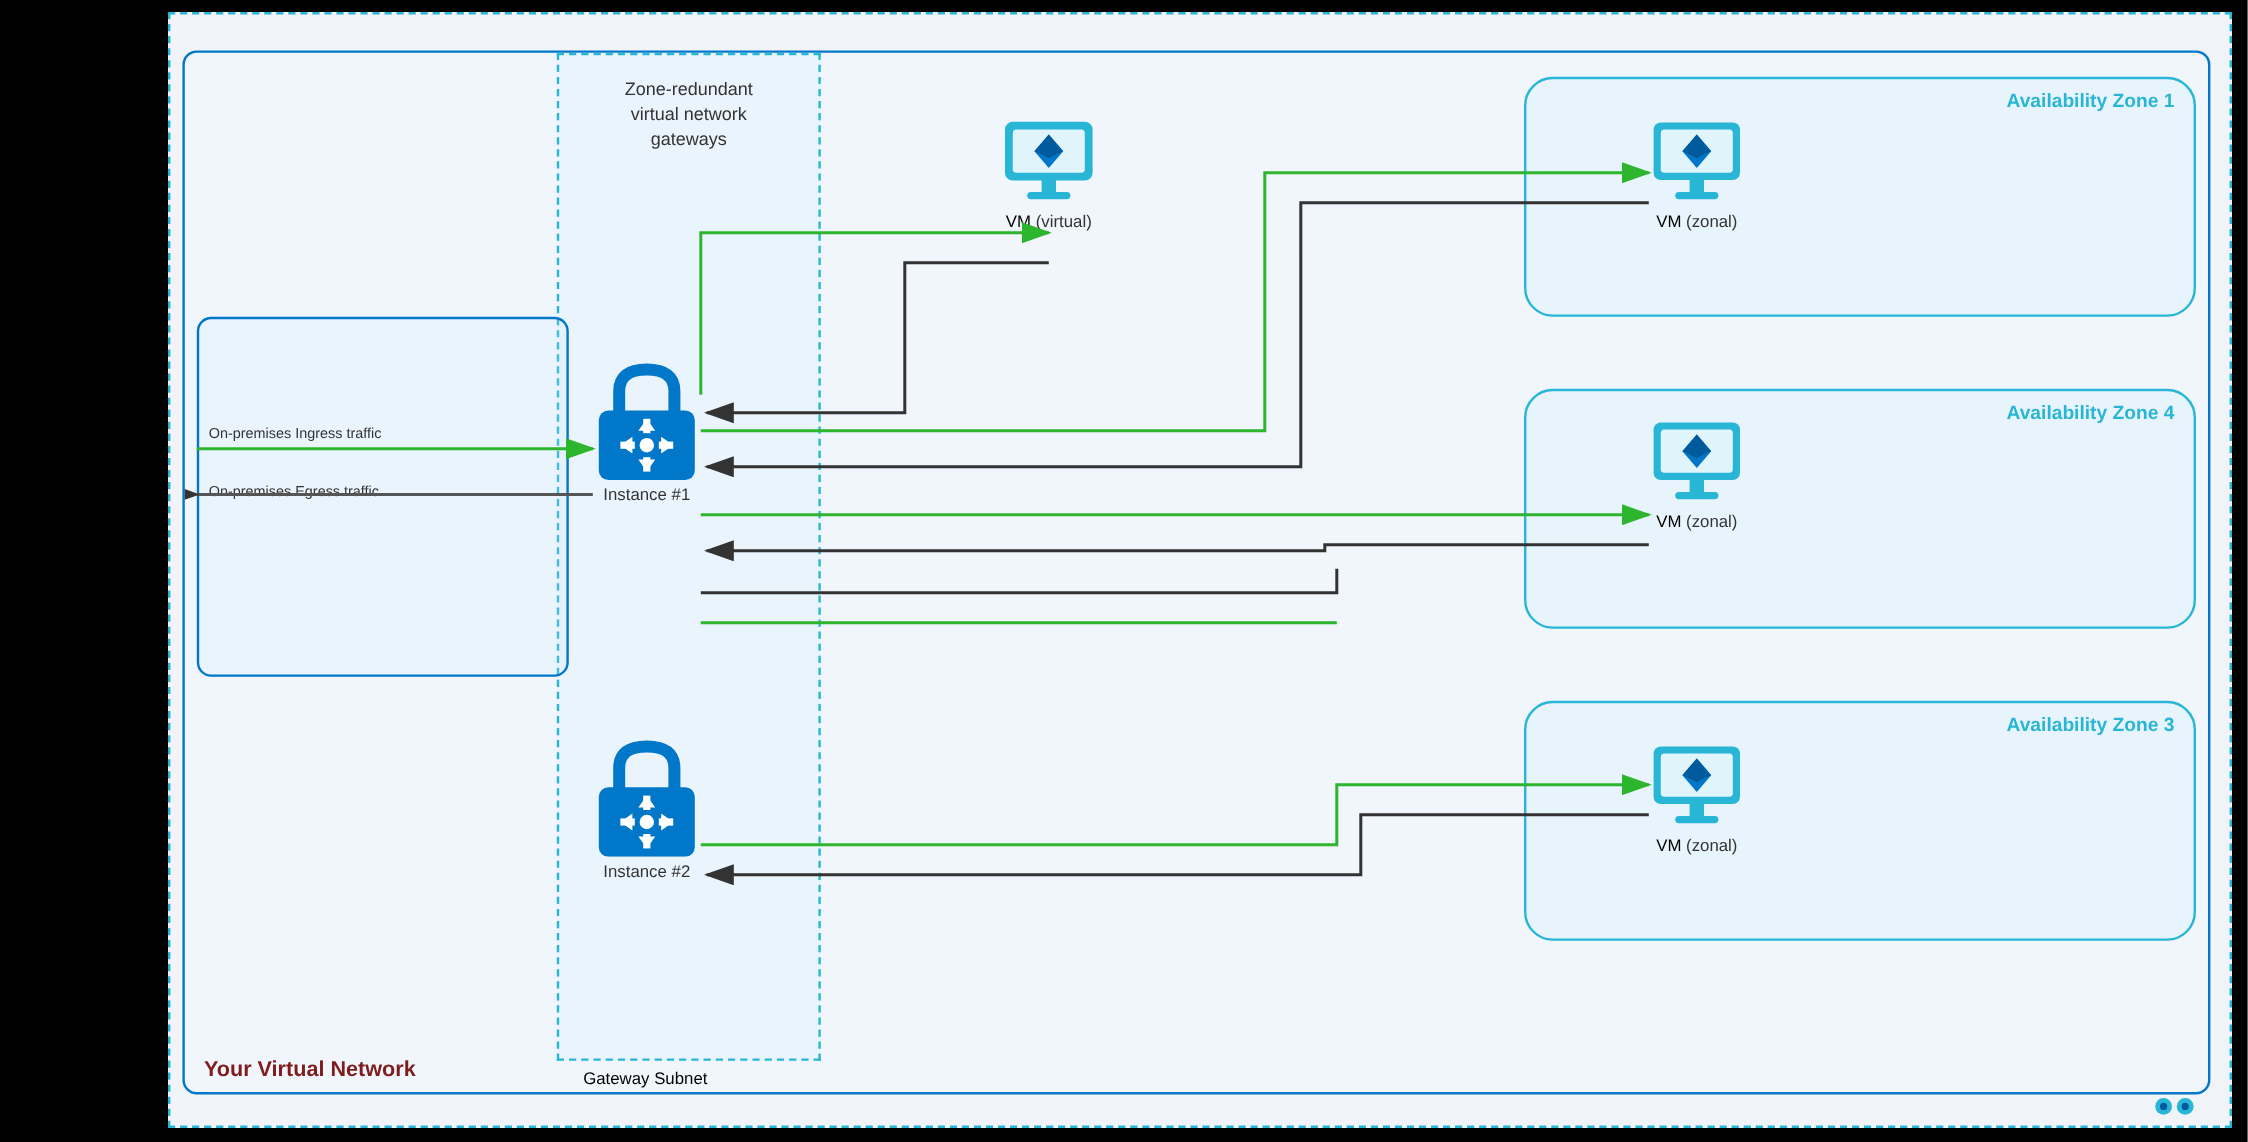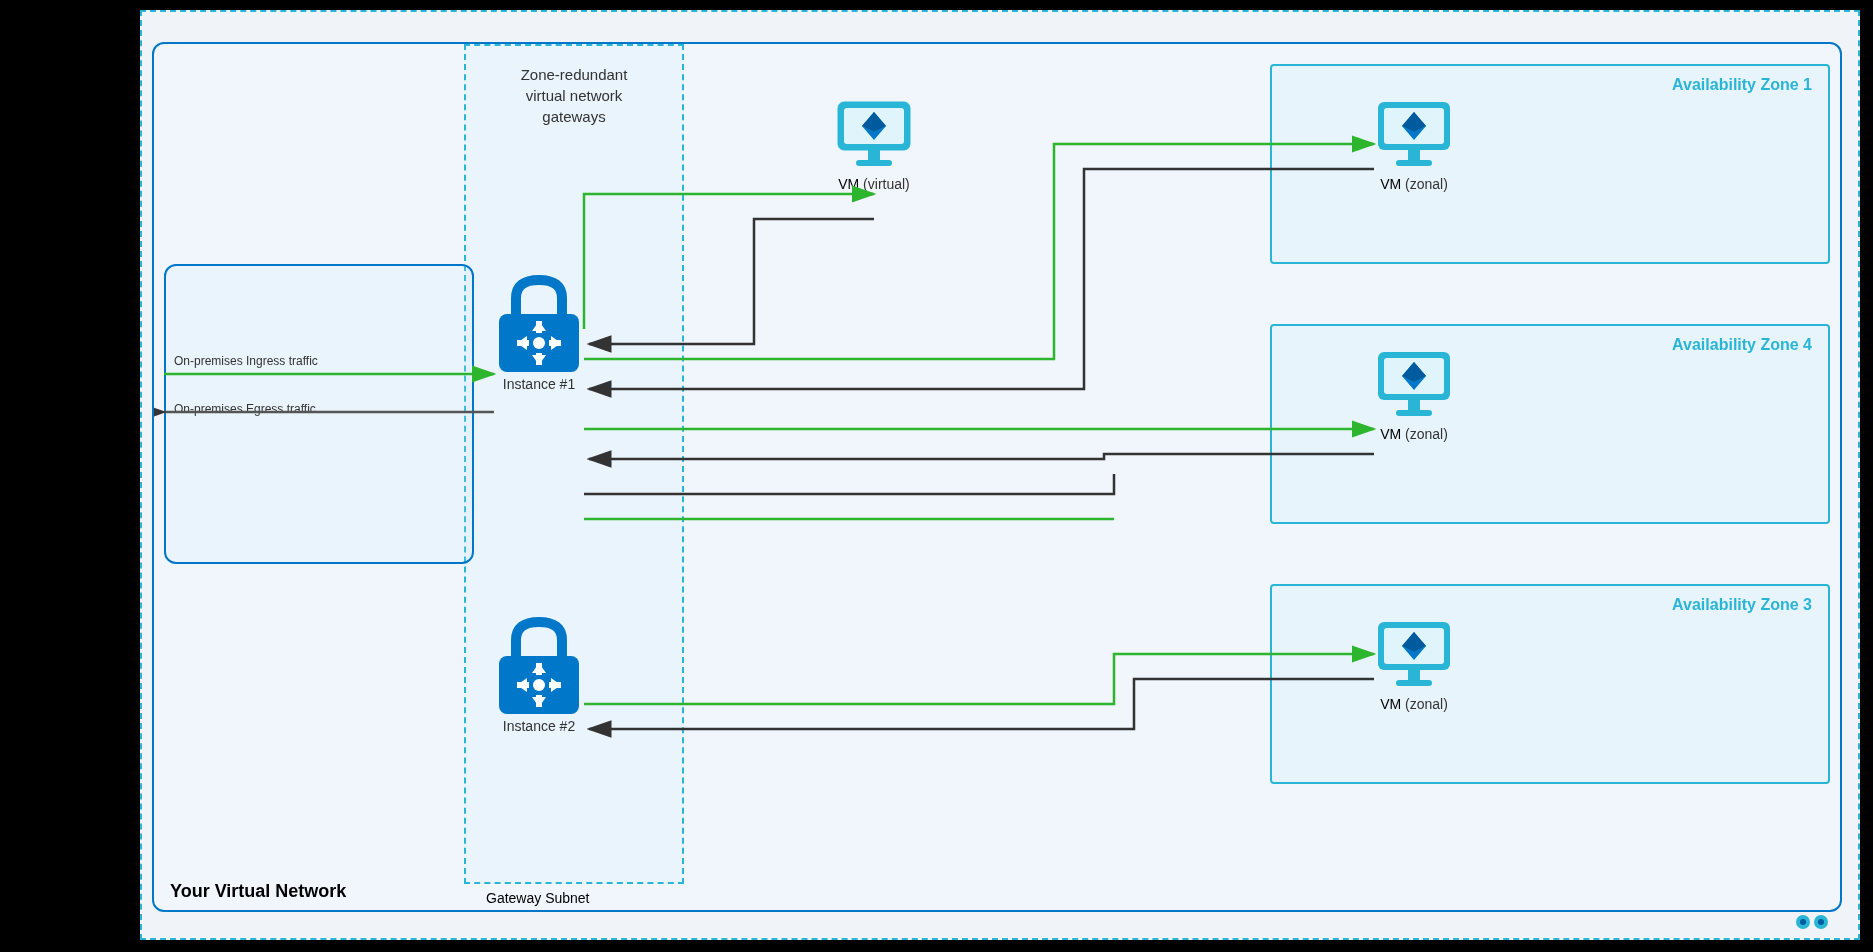--- a/index.html
+++ b/index.html
@@ -29,21 +29,21 @@
       border: 2px solid #0077c8;
       border-radius: 12px;
       background: rgba(240,248,255,0.5);
     }
     #vnet-label {
       position: absolute;
       bottom: 8px;
       left: 16px;
       font-size: 18px;
       font-weight: bold;
-      color: #000000;
+      color: #7f1d1d;
     }
     
     #gateway-subnet {
       position: absolute;
       left: 310px;
       top: 0px;
       width: 220px;
       height: 840px;
       border: 2px dashed #29b6d6;
       background: rgba(200,235,255,0.15);
@@ -66,21 +66,21 @@
       line-height: 1.4;
     }
 
     
     .az-box {
       position: absolute;
       right: 10px;
       width: 560px;
       height: 200px;
       border: 2px solid #29b6d6;
-      border-radius: 4px;
+      border-radius: 24px;
       background: rgba(200,240,255,0.2);
       padding-left: 42px;
     }
     #az1 { top: 20px; }
     #az2 { top: 280px; }
     #az3 { top: 540px; }
     .az-title {
       position: absolute;
       top: 10px;
       right: 16px;
@@ -182,21 +182,21 @@
     <div id="az1" class="az-box">
       <div class="az-title">Availability Zone 1</div>
     </div>
     <div id="az2" class="az-box">
       <div class="az-title">Availability Zone 4</div>
     </div>
     <div id="az3" class="az-box">
       <div class="az-title">Availability Zone 3</div>
     </div>
 
-    <div class="lock-icon" style="top:228px; left:340px;">
+    <div class="lock-icon" style="top:256px; left:340px;">
       <svg class="lock-svg" viewBox="0 0 90 100">
 
         <rect x="5" y="42" width="80" height="58" rx="8" ry="8" fill="#0077c8"></rect>
 
         <path d="M22 42 L22 26 Q22 8 45 8 Q68 8 68 26 L68 42" fill="none" stroke="#0077c8" stroke-width="10" stroke-linecap="round"></path>
 
         <g fill="white" transform="translate(45,71)">
 
           <circle cx="0" cy="0" r="6" fill="white"></circle>
 

